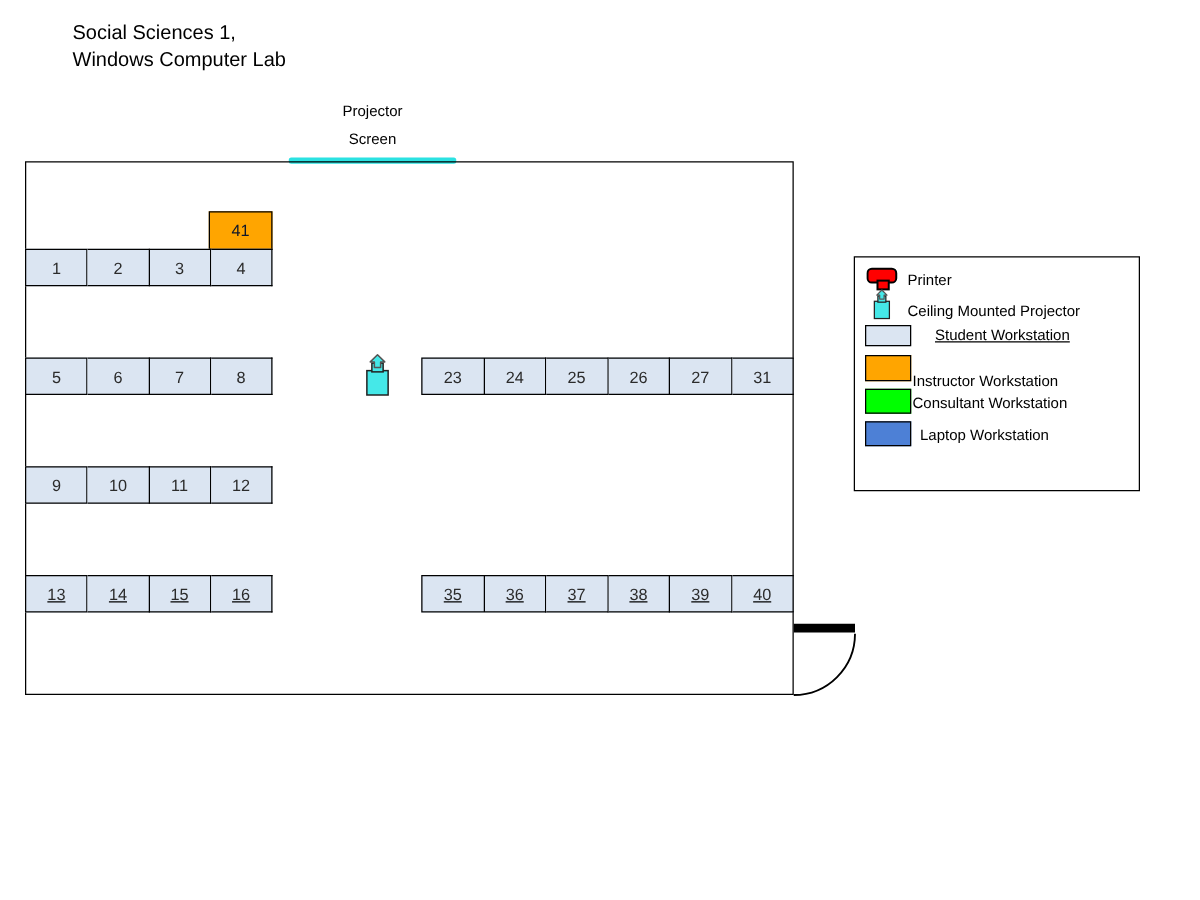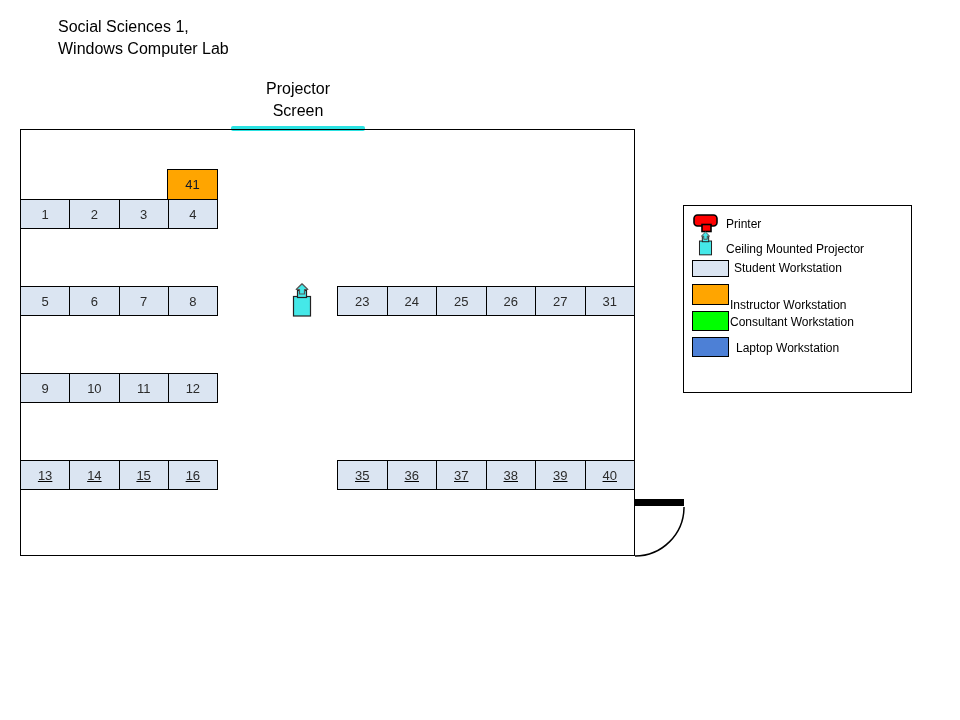--- a/index.html
+++ b/index.html
@@ -16,21 +16,21 @@
   #page-title {
     left: 18px; top: 16px;
     font-size: 16px; line-height: 22px;
     white-space: pre-line;
     margin-left: 40px;
   }
 
   
   #screen-label {
     left: 230px; top: 78px; width: 136px;
-    font-size: 16px; line-height: 22px;
+    font-size: 12px; line-height: 22px;
     text-align: center; white-space: pre-line;
   }
   #screen-line {
     left: 231px; top: 126px; width: 134px; height: 5px;
     background: var(--c-screen); border-radius: 2px;
   }
 
   
   #room {
     left: 20px; top: 129px; width: 615px; height: 427px;
@@ -163,21 +163,21 @@
     <div class="abs" style="left:13px; top:25px;">
       <svg width="17" height="25" viewBox="0 0 24 34">
         <rect x="3.5" y="13.5" width="17" height="19.5" style="fill:var(--c-projector)" stroke="#222" stroke-width="1.4"></rect>
         <rect x="7.5" y="7.5" width="9" height="7" style="fill:var(--c-projector)" stroke="#222" stroke-width="1.4"></rect>
         <path d="M12 0.8 L17.8 6.5 L14.5 6.5 L14.5 11 L9.5 11 L9.5 6.5 L6.2 6.5 Z" style="fill:var(--c-projector)" stroke="#555" stroke-width="1.4" stroke-linejoin="round"></path>
       </svg>
     </div>
     <div class="legend-label" style="left:42px; top:36px;">Ceiling Mounted Projector</div>
 
     <div class="swatch" id="swatch-student"></div>
-    <div class="legend-label" style="left:50px; top:55px;">Student Workstation</div>
+    <div class="legend-label" style="left:64px; top:55px;text-decoration:underline;">Student Workstation</div>
 
     <div class="swatch" id="swatch-instructor"></div>
     <div class="legend-label" style="left:46px; top:92px;text-align:center;">Instructor Workstation</div>
 
     <div class="swatch" id="swatch-consultant"></div>
     <div class="legend-label" style="left:46px; top:109px;">Consultant Workstation</div>
 
     <div class="swatch" id="swatch-laptop"></div>
     <div class="legend-label" style="left:52px; top:135px;">Laptop Workstation</div>
   </div>

